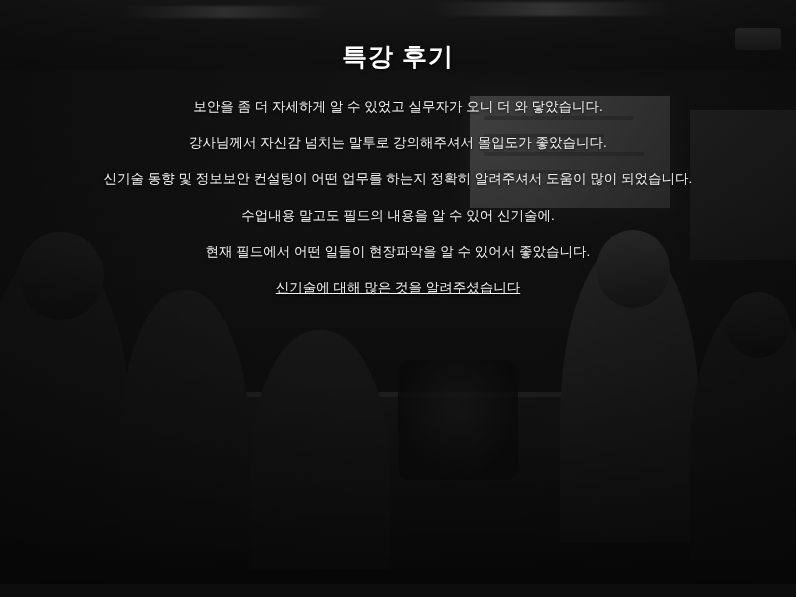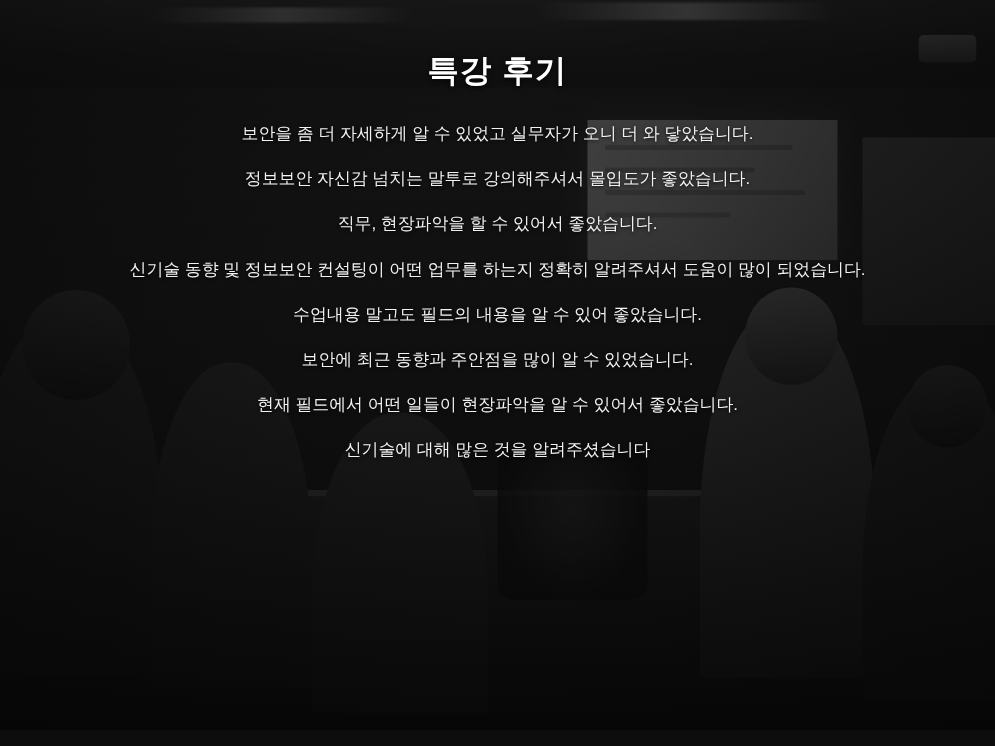--- a/index.html
+++ b/index.html
@@ -152,21 +152,21 @@
   }
   .review-line {
     color: #f2f2f2;
     font-size: 13.5px;
     line-height: 1.2;
     margin: 0 0 20px 0;
     text-align: center;
     text-shadow: 0 1px 3px rgba(0,0,0,0.85);
     white-space: nowrap;
   }
-  .review-line:last-child { margin-bottom: 0; }
+  .review-line:last-child { margin-bottom: 0; text-decoration: underline; }
 </style>
 </head>
 <body>
 
 <div id="slide">
 
   <div class="photo">
     <div class="band-ceiling"></div>
     <div class="ceiling-light-a"></div>
     <div class="ceiling-light-b"></div>
@@ -191,23 +191,21 @@
     <div class="person p5"></div>
     <div class="head h5"></div>
     <div class="vignette"></div>
     <div class="scrim"></div>
   </div>
 
   <div class="content">
     <div class="slide-title">특강 후기</div>
     <div class="review-list">
       <p class="review-line">보안을 좀 더 자세하게 알 수 있었고 실무자가 오니 더 와 닿았습니다.</p>
-      <p class="review-line">정보보안 자신감 넘치는 말투로 강의해주셔서 몰입도가 좋았습니다.</p>
-      <p class="review-line">직무, 현장파악을 할 수 있어서 좋았습니다.</p>
+      <p class="review-line">강사님께서 자신감 넘치는 말투로 강의해주셔서 몰입도가 좋았습니다.</p>
       <p class="review-line">신기술 동향 및 정보보안 컨설팅이 어떤 업무를 하는지 정확히 알려주셔서 도움이 많이 되었습니다.</p>
-      <p class="review-line">수업내용 말고도 필드의 내용을 알 수 있어 좋았습니다.</p>
-      <p class="review-line">보안에 최근 동향과 주안점을 많이 알 수 있었습니다.</p>
+      <p class="review-line">수업내용 말고도 필드의 내용을 알 수 있어 신기술에.</p>
       <p class="review-line">현재 필드에서 어떤 일들이 현장파악을 알 수 있어서 좋았습니다.</p>
       <p class="review-line">신기술에 대해 많은 것을 알려주셨습니다</p>
     </div>
   </div>
 
 </div>
 
 </body></html>

